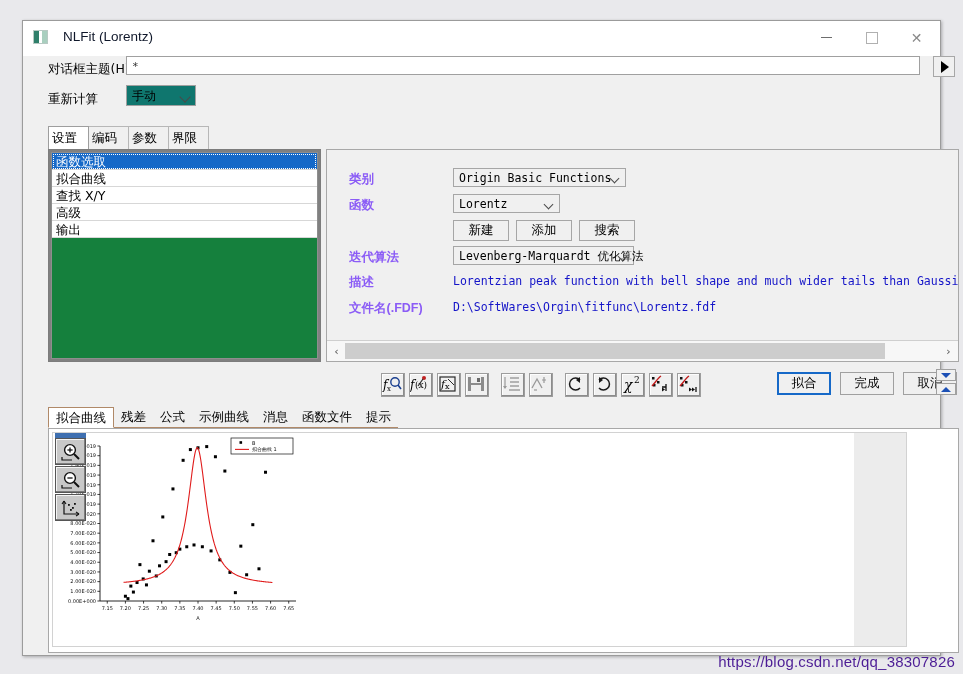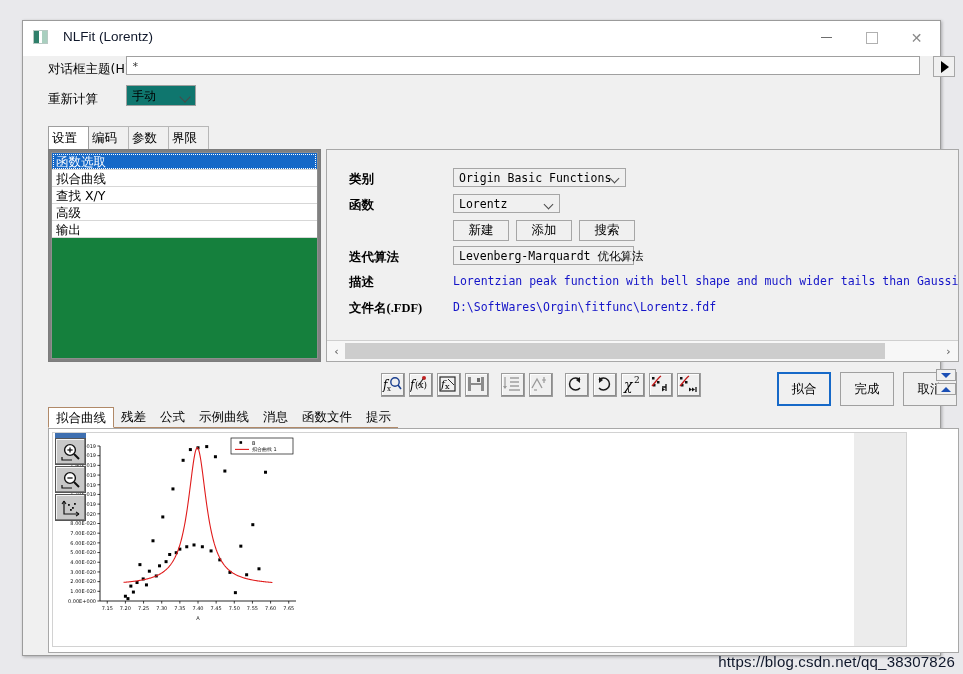--- a/index.html
+++ b/index.html
@@ -8,21 +8,21 @@
     background:#e9e9ec;
     font-family:"Liberation Sans", sans-serif;
     font-size:12px;
     color:#000;
     overflow:hidden;
     position:relative;
   }
   #watermark{
     position:absolute;right:8px;bottom:4px;
     font-family:"Liberation Sans",sans-serif;
-    font-size:15px;color:#0f172a;letter-spacing:.2px;
+    font-size:15px;color:#4c1d95;letter-spacing:.2px;
     user-select:none;
   }
 
   
   #window{
     position:absolute;left:22px;top:20px;width:919px;height:636px;
     background:#f0f0f0;
     border:1px solid #9b9b9b;
     box-shadow:1px 1px 3px rgba(0,0,0,.28);
     box-sizing:border-box;
@@ -119,22 +119,22 @@
   .tree-item.sel{
     background:#1669c8;color:#fff;
     outline:1px dotted #fff;outline-offset:-2px;
   }
   #detail{
     position:absolute;left:278px;top:0;width:633px;height:213px;
     background:#f0f0f0;border:1px solid #a8a8a8;box-sizing:border-box;
   }
   #detail-inner{position:absolute;left:0;top:0;right:0;bottom:22px;overflow:hidden;}
   .d-label{
-    position:absolute;font-family:Liberation Serif, serif;
-    font-size:12.5px;font-weight:bold;color:#000000;
+    position:absolute;font-family:Liberation Sans, sans-serif;
+    font-size:12.5px;font-weight:bold;color:#8b5cf6;
   }
   .combo{
     position:absolute;height:19px;box-sizing:border-box;
     background:#f0f0f0;border:1px solid #a6a6a6;
     font-family:"DejaVu Sans Mono",monospace;font-size:11.5px;
   }
   .combo .cv{position:absolute;left:5px;top:2px;white-space:nowrap;}
   .combo .chev{
     position:absolute;right:7px;top:6px;width:6px;height:6px;
     border-right:1.4px solid #4a4a4a;border-bottom:1.4px solid #4a4a4a;
@@ -169,21 +169,21 @@
 
   
   #iconbar{position:absolute;left:25px;top:352px;width:911px;height:30px;}
   .tbtn{
     position:absolute;top:0;width:24px;height:24px;box-sizing:border-box;
     background:#f0f0f0;border:1px solid #9d9d9d;
     box-shadow:inset -1px -1px 0 #8c8c8c, inset 1px 1px 0 #fdfdfd;
   }
   .tbtn svg{display:block;}
   .actbtn{
-    position:absolute;top:-1px;height:34px;box-sizing:border-box;
+    position:absolute;top:-1px;height:23px;box-sizing:border-box;
     background:#f0f0f0;border:1px solid #a0a0a0;
     font-family:"DejaVu Sans",sans-serif;font-size:12.5px;
     display:flex;align-items:center;justify-content:center;
   }
   .actbtn.primary{border:2px solid #1669c8;}
   .spin{
     position:absolute;width:20px;height:12px;box-sizing:border-box;
     background:#f0f0f0;border:1px solid #a0a0a0;
     display:flex;align-items:center;justify-content:center;
   }

